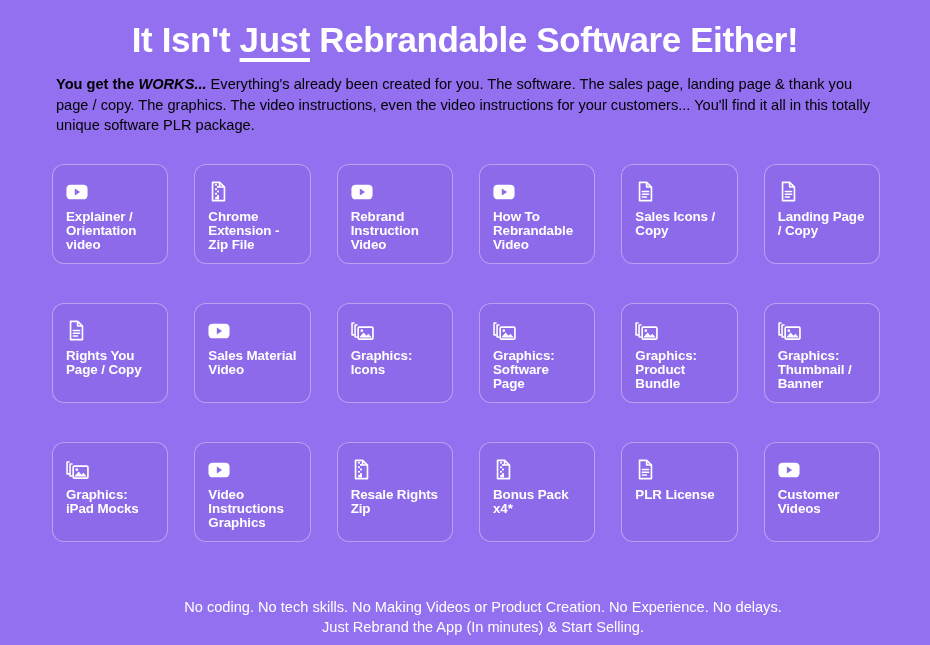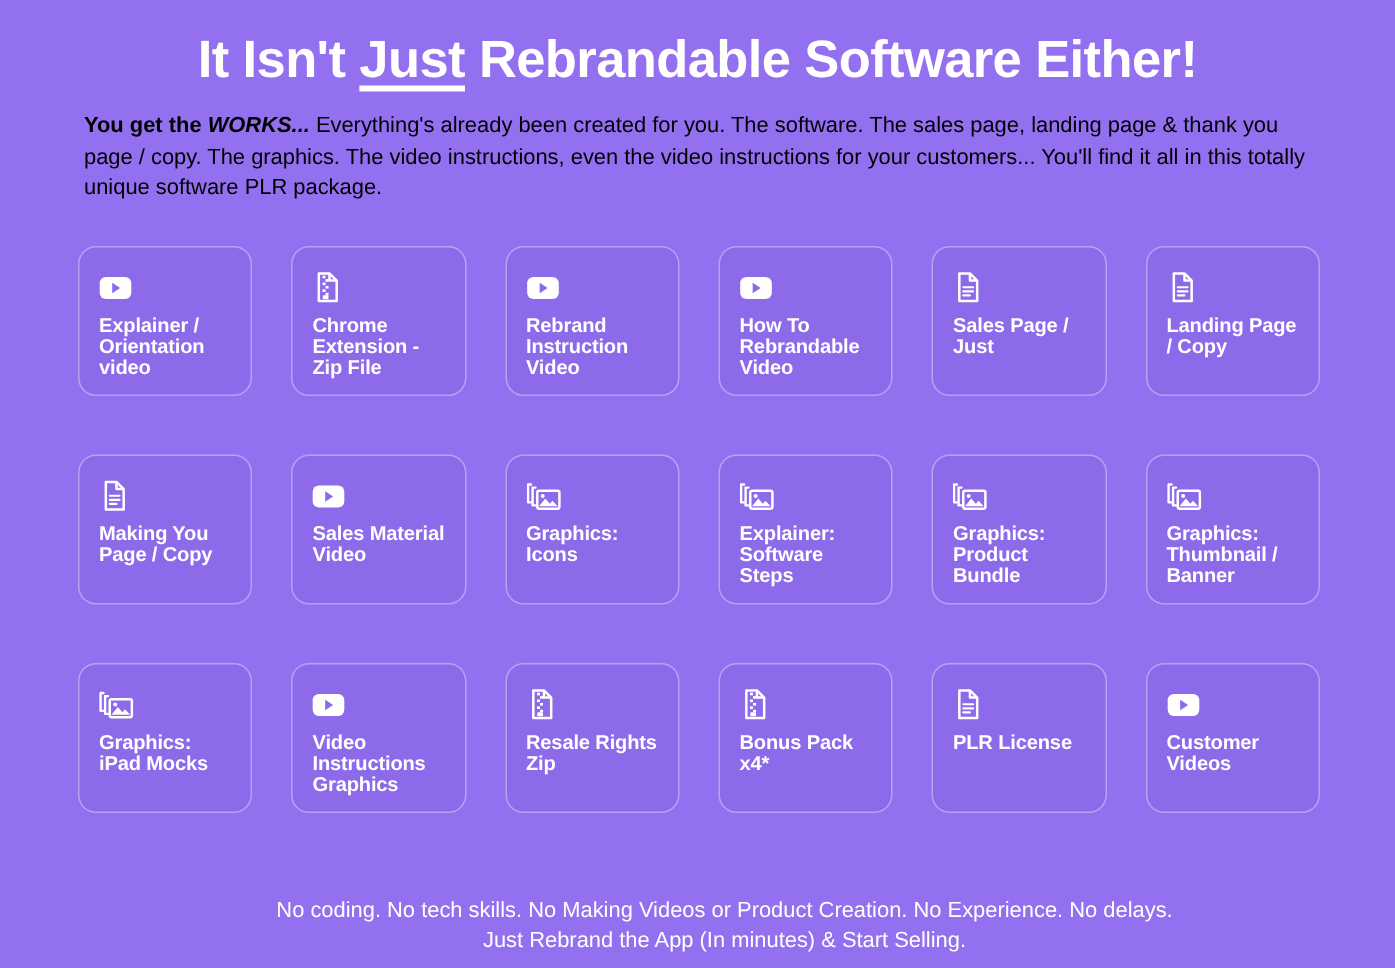--- a/index.html
+++ b/index.html
@@ -170,21 +170,21 @@
       <div class="card">
         <span class="card-icon">
           <svg width="21" height="21" viewBox="0 0 24 24">
             <path d="M5.2 1.5 h8.1 l5.5 5.4 v15.6 h-13.6 z" fill="none" stroke="#ffffff" stroke-width="1.9" stroke-linejoin="round"></path>
             <path d="M13.3 1.5 v5.4 h5.5" fill="none" stroke="#ffffff" stroke-width="1.9" stroke-linejoin="round"></path>
             <line x1="8.3" x2="15.6" y1="12" y2="12" stroke="#ffffff" stroke-width="1.7" stroke-linecap="round"></line>
             <line x1="8.3" x2="15.6" y1="15.2" y2="15.2" stroke="#ffffff" stroke-width="1.7" stroke-linecap="round"></line>
             <line x1="8.3" x2="13.2" y1="18.2" y2="18.2" stroke="#ffffff" stroke-width="1.7" stroke-linecap="round"></line>
           </svg>
         </span>
-        <span class="card-label">Sales Page / Just</span>
+        <span class="card-label">Sales Icons / Copy</span>
       </div>
       <div class="card">
         <span class="card-icon">
           <svg width="21" height="21" viewBox="0 0 24 24">
             <path d="M5.2 1.5 h8.1 l5.5 5.4 v15.6 h-13.6 z" fill="none" stroke="#ffffff" stroke-width="1.9" stroke-linejoin="round"></path>
             <path d="M13.3 1.5 v5.4 h5.5" fill="none" stroke="#ffffff" stroke-width="1.9" stroke-linejoin="round"></path>
             <line x1="8.3" x2="15.6" y1="12" y2="12" stroke="#ffffff" stroke-width="1.7" stroke-linecap="round"></line>
             <line x1="8.3" x2="15.6" y1="15.2" y2="15.2" stroke="#ffffff" stroke-width="1.7" stroke-linecap="round"></line>
             <line x1="8.3" x2="13.2" y1="18.2" y2="18.2" stroke="#ffffff" stroke-width="1.7" stroke-linecap="round"></line>
           </svg>
@@ -194,21 +194,21 @@
       <div class="card">
         <span class="card-icon">
           <svg width="21" height="21" viewBox="0 0 24 24">
             <path d="M5.2 1.5 h8.1 l5.5 5.4 v15.6 h-13.6 z" fill="none" stroke="#ffffff" stroke-width="1.9" stroke-linejoin="round"></path>
             <path d="M13.3 1.5 v5.4 h5.5" fill="none" stroke="#ffffff" stroke-width="1.9" stroke-linejoin="round"></path>
             <line x1="8.3" x2="15.6" y1="12" y2="12" stroke="#ffffff" stroke-width="1.7" stroke-linecap="round"></line>
             <line x1="8.3" x2="15.6" y1="15.2" y2="15.2" stroke="#ffffff" stroke-width="1.7" stroke-linecap="round"></line>
             <line x1="8.3" x2="13.2" y1="18.2" y2="18.2" stroke="#ffffff" stroke-width="1.7" stroke-linecap="round"></line>
           </svg>
         </span>
-        <span class="card-label">Making You Page / Copy</span>
+        <span class="card-label">Rights You Page / Copy</span>
       </div>
       <div class="card">
         <span class="card-icon">
           <svg width="22" height="16" viewBox="0 0 24 17">
             <rect x="0.5" y="0.5" width="23" height="16" rx="4.5" fill="#ffffff"></rect>
             <path d="M9.6 4.6 L15.4 8.5 L9.6 12.4 Z" fill="#8c6aea"></path>
           </svg>
         </span>
         <span class="card-label">Sales Material Video</span>
       </div>
@@ -227,21 +227,21 @@
       <div class="card">
         <span class="card-icon">
           <svg width="23" height="20" viewBox="0 0 26 22">
             <path d="M1.2 2 v13.4 M1.2 2 h2.2 M1.2 15.4 h2.2" fill="none" stroke="#ffffff" stroke-width="1.8" stroke-linecap="round"></path>
             <path d="M4.6 4.3 v13.4 M4.6 4.3 h2.2 M4.6 17.7 h2.2" fill="none" stroke="#ffffff" stroke-width="1.8" stroke-linecap="round"></path>
             <rect x="8.1" y="6.6" width="16.7" height="13.6" rx="1.4" fill="none" stroke="#ffffff" stroke-width="1.9"></rect>
             <path d="M9.4 18.4 L14.2 12.6 L17.6 16.4 L19.6 14.2 L23.5 18.4 Z" fill="#ffffff"></path>
             <circle cx="12.2" cy="10.6" r="1.5" fill="#ffffff"></circle>
           </svg>
         </span>
-        <span class="card-label">Explainer: Software Steps</span>
+        <span class="card-label">Graphics: Software Page</span>
       </div>
       <div class="card">
         <span class="card-icon">
           <svg width="23" height="20" viewBox="0 0 26 22">
             <path d="M1.2 2 v13.4 M1.2 2 h2.2 M1.2 15.4 h2.2" fill="none" stroke="#ffffff" stroke-width="1.8" stroke-linecap="round"></path>
             <path d="M4.6 4.3 v13.4 M4.6 4.3 h2.2 M4.6 17.7 h2.2" fill="none" stroke="#ffffff" stroke-width="1.8" stroke-linecap="round"></path>
             <rect x="8.1" y="6.6" width="16.7" height="13.6" rx="1.4" fill="none" stroke="#ffffff" stroke-width="1.9"></rect>
             <path d="M9.4 18.4 L14.2 12.6 L17.6 16.4 L19.6 14.2 L23.5 18.4 Z" fill="#ffffff"></path>
             <circle cx="12.2" cy="10.6" r="1.5" fill="#ffffff"></circle>
           </svg>

